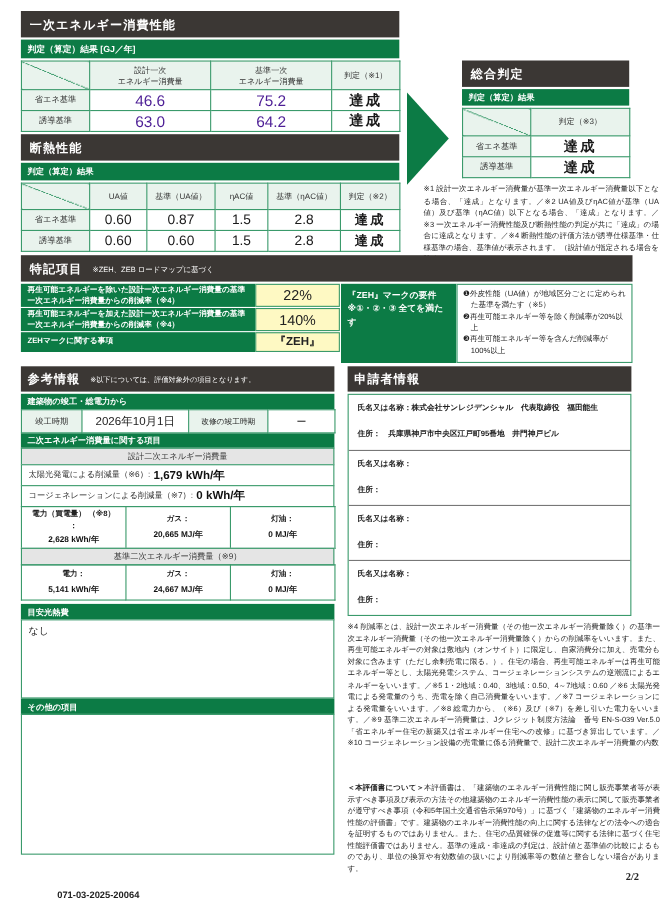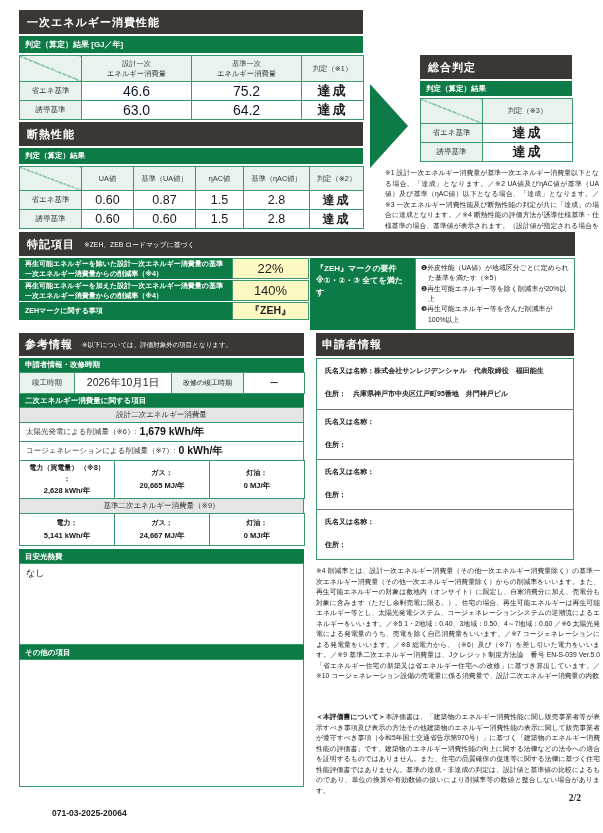--- a/index.html
+++ b/index.html
@@ -16,21 +16,21 @@
 
   table.grid { border-collapse: collapse; table-layout: fixed; width:100%; }
   table.grid td { border:1px solid #3a9a6b; text-align:center; vertical-align:middle; }
   .lg { background:#e9f3ed; }
   .pre { white-space: pre-line; }
   .diag { background:
       linear-gradient(to top right,
         #e9f3ed 49.3%, #3a9a6b 49.3%, #3a9a6b 50.9%, #e9f3ed 50.9%); }
   .rowlab { font-size:7.5px; color:#333; }
   .colhead { font-size:7.3px; color:#333; line-height:1.35; }
-  .num { font-size:14px; color:#0f172a; }
+  .num { font-size:14px; color:#4c1d95; }
   .num2 { font-size:12.5px; color:#1a1a1a; }
   .res { font-size:13px; font-weight:bold; color:#1a1a1a; letter-spacing:2px; }
 
   .gap2 { height:2px; }
 
   
   .sp-body { display:flex; }
   .sp-rows { width:290px; }
   .sp-row { display:flex; margin-bottom:1px; }
   .sp-label { width:213px; background:#0c7b45; color:#fff; font-weight:bold; font-size:7px; line-height:1.4; display:flex; align-items:center; padding:2px 6px; }
@@ -220,21 +220,21 @@
       </div>
     </div>
   </div>
 
   <div class="abs" style="left:19px; top:333px; width:285px;">
     <div class="dark-bar" style="height:23px; padding:0 6px;">
       <span class="t">参考情報</span>
       <span class="n" style="font-size:6.5px;">※以下については、評価対象外の項目となります。</span>
     </div>
     <div class="gap2"></div>
-    <div class="green-bar" style="height:14px; font-size:7.5px;">申請者情報・改修時期</div>
+    <div class="green-bar" style="height:14px; font-size:7.5px;">建築物の竣工・総電力から</div>
     <table class="grid" style="margin-top:0;">
       <colgroup>
           <col style="width:55px">
           <col style="width:97px">
           <col style="width:72px">
           <col style="width:61px">
         </colgroup>
       <tbody>
           <tr style="height:21px;">
         <td class="lg rowlab">竣工時期</td>
@@ -295,21 +295,21 @@
           <div class="cval">24,667 MJ/年</div>
         </td>
         <td>
           <div class="clab">灯油：</div>
           <div class="cval">0 MJ/年</div>
         </td>
       </tr>
     </tbody>
       </table>
     <div class="green-bar" style="height:15px; font-size:7.5px; margin-top:3px;">目安光熱費</div>
-    <div class="bigbox" style="height:82px;">なし</div>
+    <div class="bigbox" style="height:72px;">なし</div>
     <div class="green-bar" style="height:15px; font-size:7.5px;">その他の項目</div>
     <div class="bigbox" style="height:128px;"></div>
   </div>
 
   <div class="abs" style="left:316px; top:333px; width:258px;">
     <div class="dark-bar" style="height:23px; padding:0 6px;">
       <span class="t">申請者情報</span>
     </div>
     <div class="gap2"></div>
     <div class="app-box">

